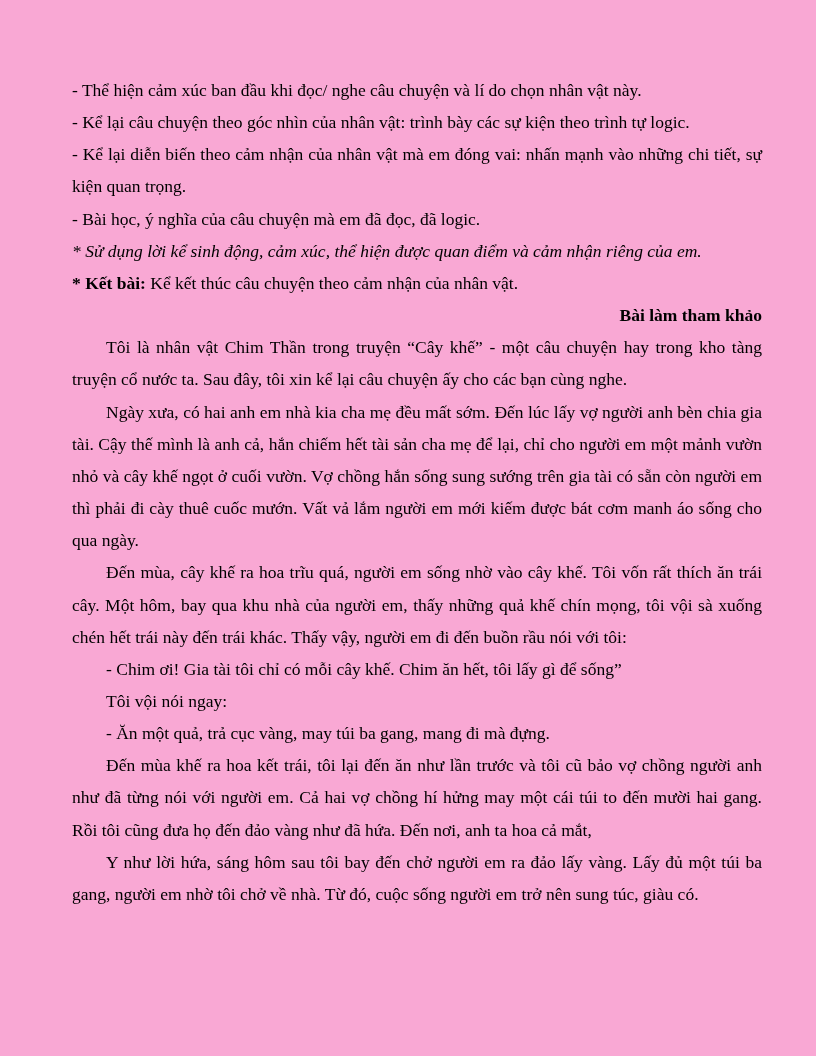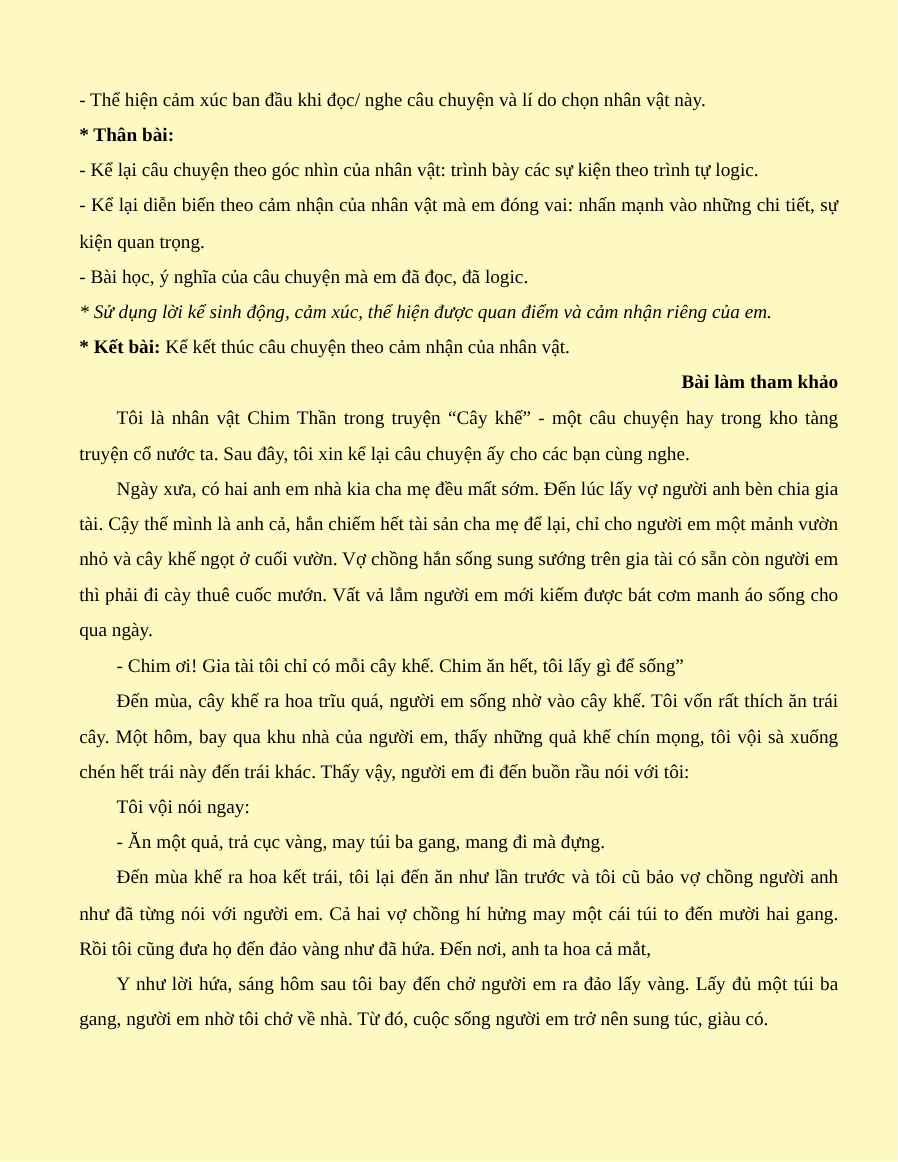--- a/index.html
+++ b/index.html
@@ -34,34 +34,33 @@
   }
   p.indent {
     text-indent: 34px;
   }
   span.b { font-weight: bold; }
   span.i { font-style: italic; margin-top: 45px; }
 </style>
 </head>
 <body>
 
-<div class="page" style="background: #fef9c3; color: rgb(0, 0, 0);">
+<div class="page" style="background: #f9a8d4; color: rgb(0, 0, 0);">
   <section id="outline">
       <p><span>- Thể hiện cảm xúc ban đầu khi đọc/ nghe câu chuyện và lí do chọn nhân vật này.</span></p>
-      <p><span class="b">* Thân bài:</span></p>
       <p><span>- Kể lại câu chuyện theo góc nhìn của nhân vật: trình bày các sự kiện theo trình tự logic.</span></p>
       <p><span>- Kể lại diễn biến theo cảm nhận của nhân vật mà em đóng vai: nhấn mạnh vào những chi tiết, sự kiện quan trọng.</span></p>
       <p><span>- Bài học, ý nghĩa của câu chuyện mà em đã đọc, đã logic.</span></p>
       <p><span class="i">* Sử dụng lời kể sinh động, cảm xúc, thể hiện được quan điểm và cảm nhận riêng của em.</span></p>
       <p><span class="b">* Kết bài:</span><span> Kể kết thúc câu chuyện theo cảm nhận của nhân vật.</span></p>
     </section>
   <p class="heading">Bài làm tham khảo</p>
   <section id="story">
       <p class="indent"><span>Tôi là nhân vật Chim Thần trong truyện “Cây khế” - một câu chuyện hay trong kho tàng truyện cổ nước ta. Sau đây, tôi xin kể lại câu chuyện ấy cho các bạn cùng nghe.</span></p>
       <p class="indent"><span>Ngày xưa, có hai anh em nhà kia cha mẹ đều mất sớm. Đến lúc lấy vợ người anh bèn chia gia tài. Cậy thế mình là anh cả, hắn chiếm hết tài sản cha mẹ để lại, chỉ cho người em một mảnh vườn nhỏ và cây khế ngọt ở cuối vườn. Vợ chồng hắn sống sung sướng trên gia tài có sẵn còn người em thì phải đi cày thuê cuốc mướn. Vất vả lắm người em mới kiếm được bát cơm manh áo sống cho qua ngày.</span></p>
+      <p class="indent"><span>Đến mùa, cây khế ra hoa trĩu quá, người em sống nhờ vào cây khế. Tôi vốn rất thích ăn trái cây. Một hôm, bay qua khu nhà của người em, thấy những quả khế chín mọng, tôi vội sà xuống chén hết trái này đến trái khác. Thấy vậy, người em đi đến buồn rầu nói với tôi:</span></p>
       <p class="indent"><span>- Chim ơi! Gia tài tôi chỉ có mỗi cây khế. Chim ăn hết, tôi lấy gì để sống”</span></p>
-      <p class="indent"><span>Đến mùa, cây khế ra hoa trĩu quá, người em sống nhờ vào cây khế. Tôi vốn rất thích ăn trái cây. Một hôm, bay qua khu nhà của người em, thấy những quả khế chín mọng, tôi vội sà xuống chén hết trái này đến trái khác. Thấy vậy, người em đi đến buồn rầu nói với tôi:</span></p>
       <p class="indent"><span>Tôi vội nói ngay:</span></p>
       <p class="indent"><span>- Ăn một quả, trả cục vàng, may túi ba gang, mang đi mà đựng.</span></p>
       <p class="indent"><span>Đến mùa khế ra hoa kết trái, tôi lại đến ăn như lần trước và tôi cũ bảo vợ chồng người anh như đã từng nói với người em. Cả hai vợ chồng hí hửng may một cái túi to đến mười hai gang. Rồi tôi cũng đưa họ đến đảo vàng như đã hứa. Đến nơi, anh ta hoa cả mắt,</span></p>
       <p class="indent"><span>Y như lời hứa, sáng hôm sau tôi bay đến chở người em ra đảo lấy vàng. Lấy đủ một túi ba gang, người em nhờ tôi chở về nhà. Từ đó, cuộc sống người em trở nên sung túc, giàu có.</span></p>
     </section>
 </div>
 
 </body></html>

